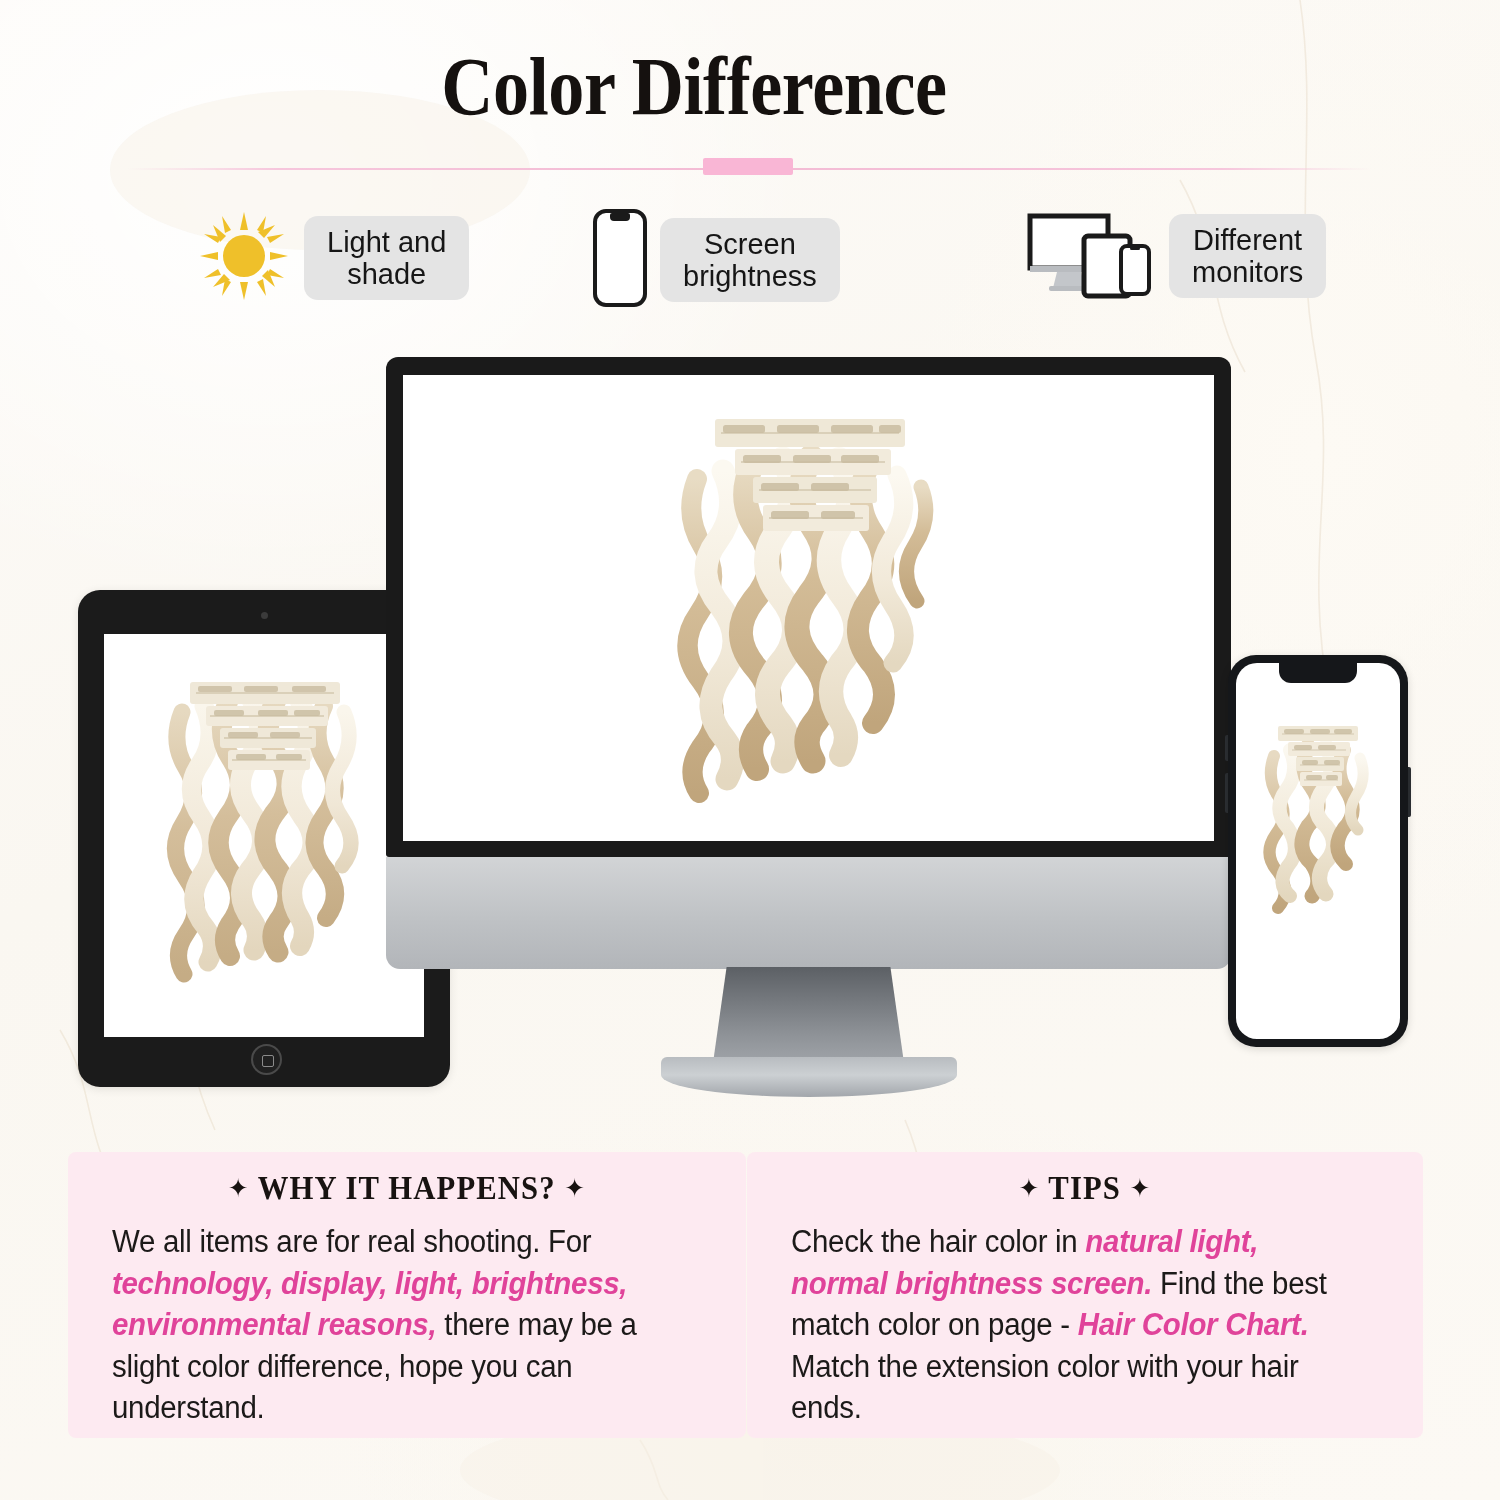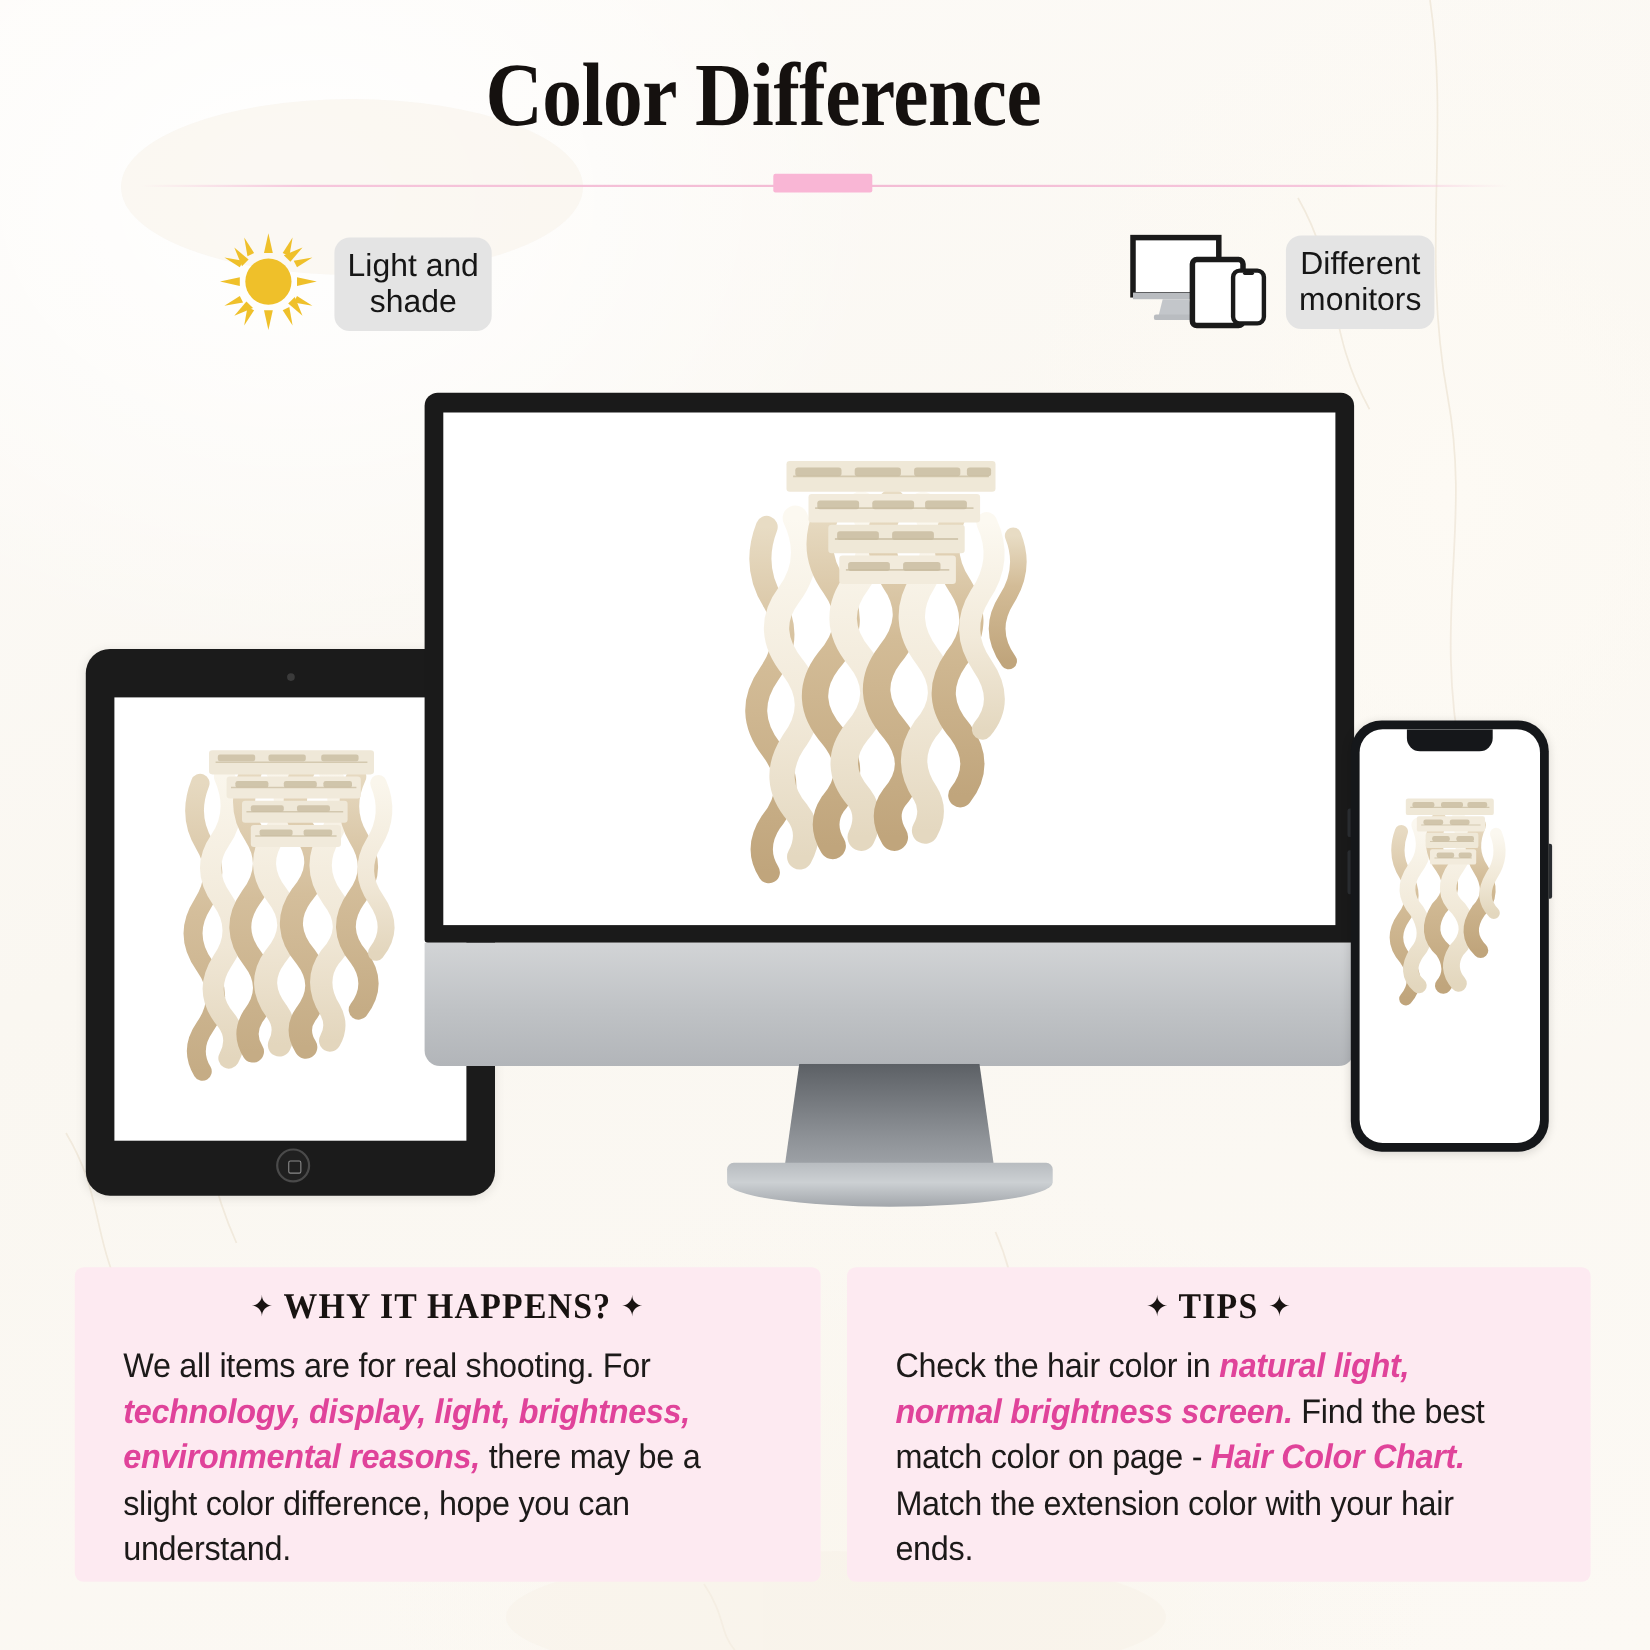--- a/index.html
+++ b/index.html
@@ -43,21 +43,21 @@
   #divider-accent{
     position:absolute;left:703px;top:158px;width:90px;height:17px;
     background:#F9B6D5;border-radius:2px;
   }
 
   
   #features-row{position:absolute;left:0;top:200px;width:1500px;height:115px;}
   .feature{position:absolute;display:flex;align-items:center;gap:12px;}
   .pill{
     background:#E4E4E4;border-radius:14px;
-    padding:10px 12px;
+    padding:10px 23px;
     font-size:29px;line-height:1.12;
     color:#161616;text-align:center;
     font-family:"Liberation Sans", sans-serif;
     white-space:pre-line;
   }
   #feature-light{left:196px;top:8px;}
   #feature-screen{left:592px;top:8px;}
   #feature-monitors{left:995px;top:8px;margin-left:32px;}
   .icon-box{display:block;flex:0 0 auto;}
 
@@ -123,21 +123,21 @@
   .hair{position:absolute;left:50%;transform:translateX(-50%);}
   .hair svg{display:block;}
 
   
   .info-panel{
     position:absolute;top:1152px;height:286px;
     background:#FDEAF1;border-radius:8px;
     box-sizing:border-box;padding:18px 44px 0 44px;
   }
   #panel-why{left:68px;width:678px;}
-  #panel-tips{left:770px;width:676px;}
+  #panel-tips{left:747px;width:676px;}
 
   .panel-heading{
     text-align:center;
     font-family:"Liberation Serif", serif;
     font-weight:bold;
     font-size:33px;
     letter-spacing:1.2px;
     color:#181311;
     transform:scaleX(0.93);
     margin:0 0 14px 0;
@@ -208,20 +208,30 @@
             <polygon points="88,70 74,61 71,67"></polygon>
             <polygon points="8,26 22,35 25,29"></polygon>
           </g>
         </g>
       </svg>
     </span>
     <span class="pill">Light and
 shade</span>
   </div>
 
+  <div class="feature" id="feature-screen">
+    <span class="icon-box">
+      <svg width="56" height="100" viewBox="0 0 56 100" xmlns="http://www.w3.org/2000/svg">
+        <rect x="3" y="3" width="50" height="94" rx="11" ry="11" fill="#FFFFFF" stroke="#1A1A1A" stroke-width="4"></rect>
+        <path d="M20 5 h16 a2 2 0 0 1 2 2 v2 a4 4 0 0 1 -4 4 h-12 a4 4 0 0 1 -4 -4 v-2 a2 2 0 0 1 2 -2 z" fill="#1A1A1A"></path>
+      </svg>
+    </span>
+    <span class="pill">Screen
+brightness</span>
+  </div>
 
   <div class="feature" id="feature-monitors">
     <span class="icon-box">
       <svg width="130" height="92" viewBox="0 0 130 92" xmlns="http://www.w3.org/2000/svg">
 
         <rect x="3" y="8" width="78" height="52" fill="#FFFFFF" stroke="#1A1A1A" stroke-width="5"></rect>
         <rect x="3" y="58" width="78" height="6" fill="#B9BCC0"></rect>
         <polygon points="30,64 54,64 58,80 26,80" fill="#C3C6CA"></polygon>
         <rect x="22" y="78" width="40" height="5" fill="#B9BCC0" rx="2"></rect>
 

